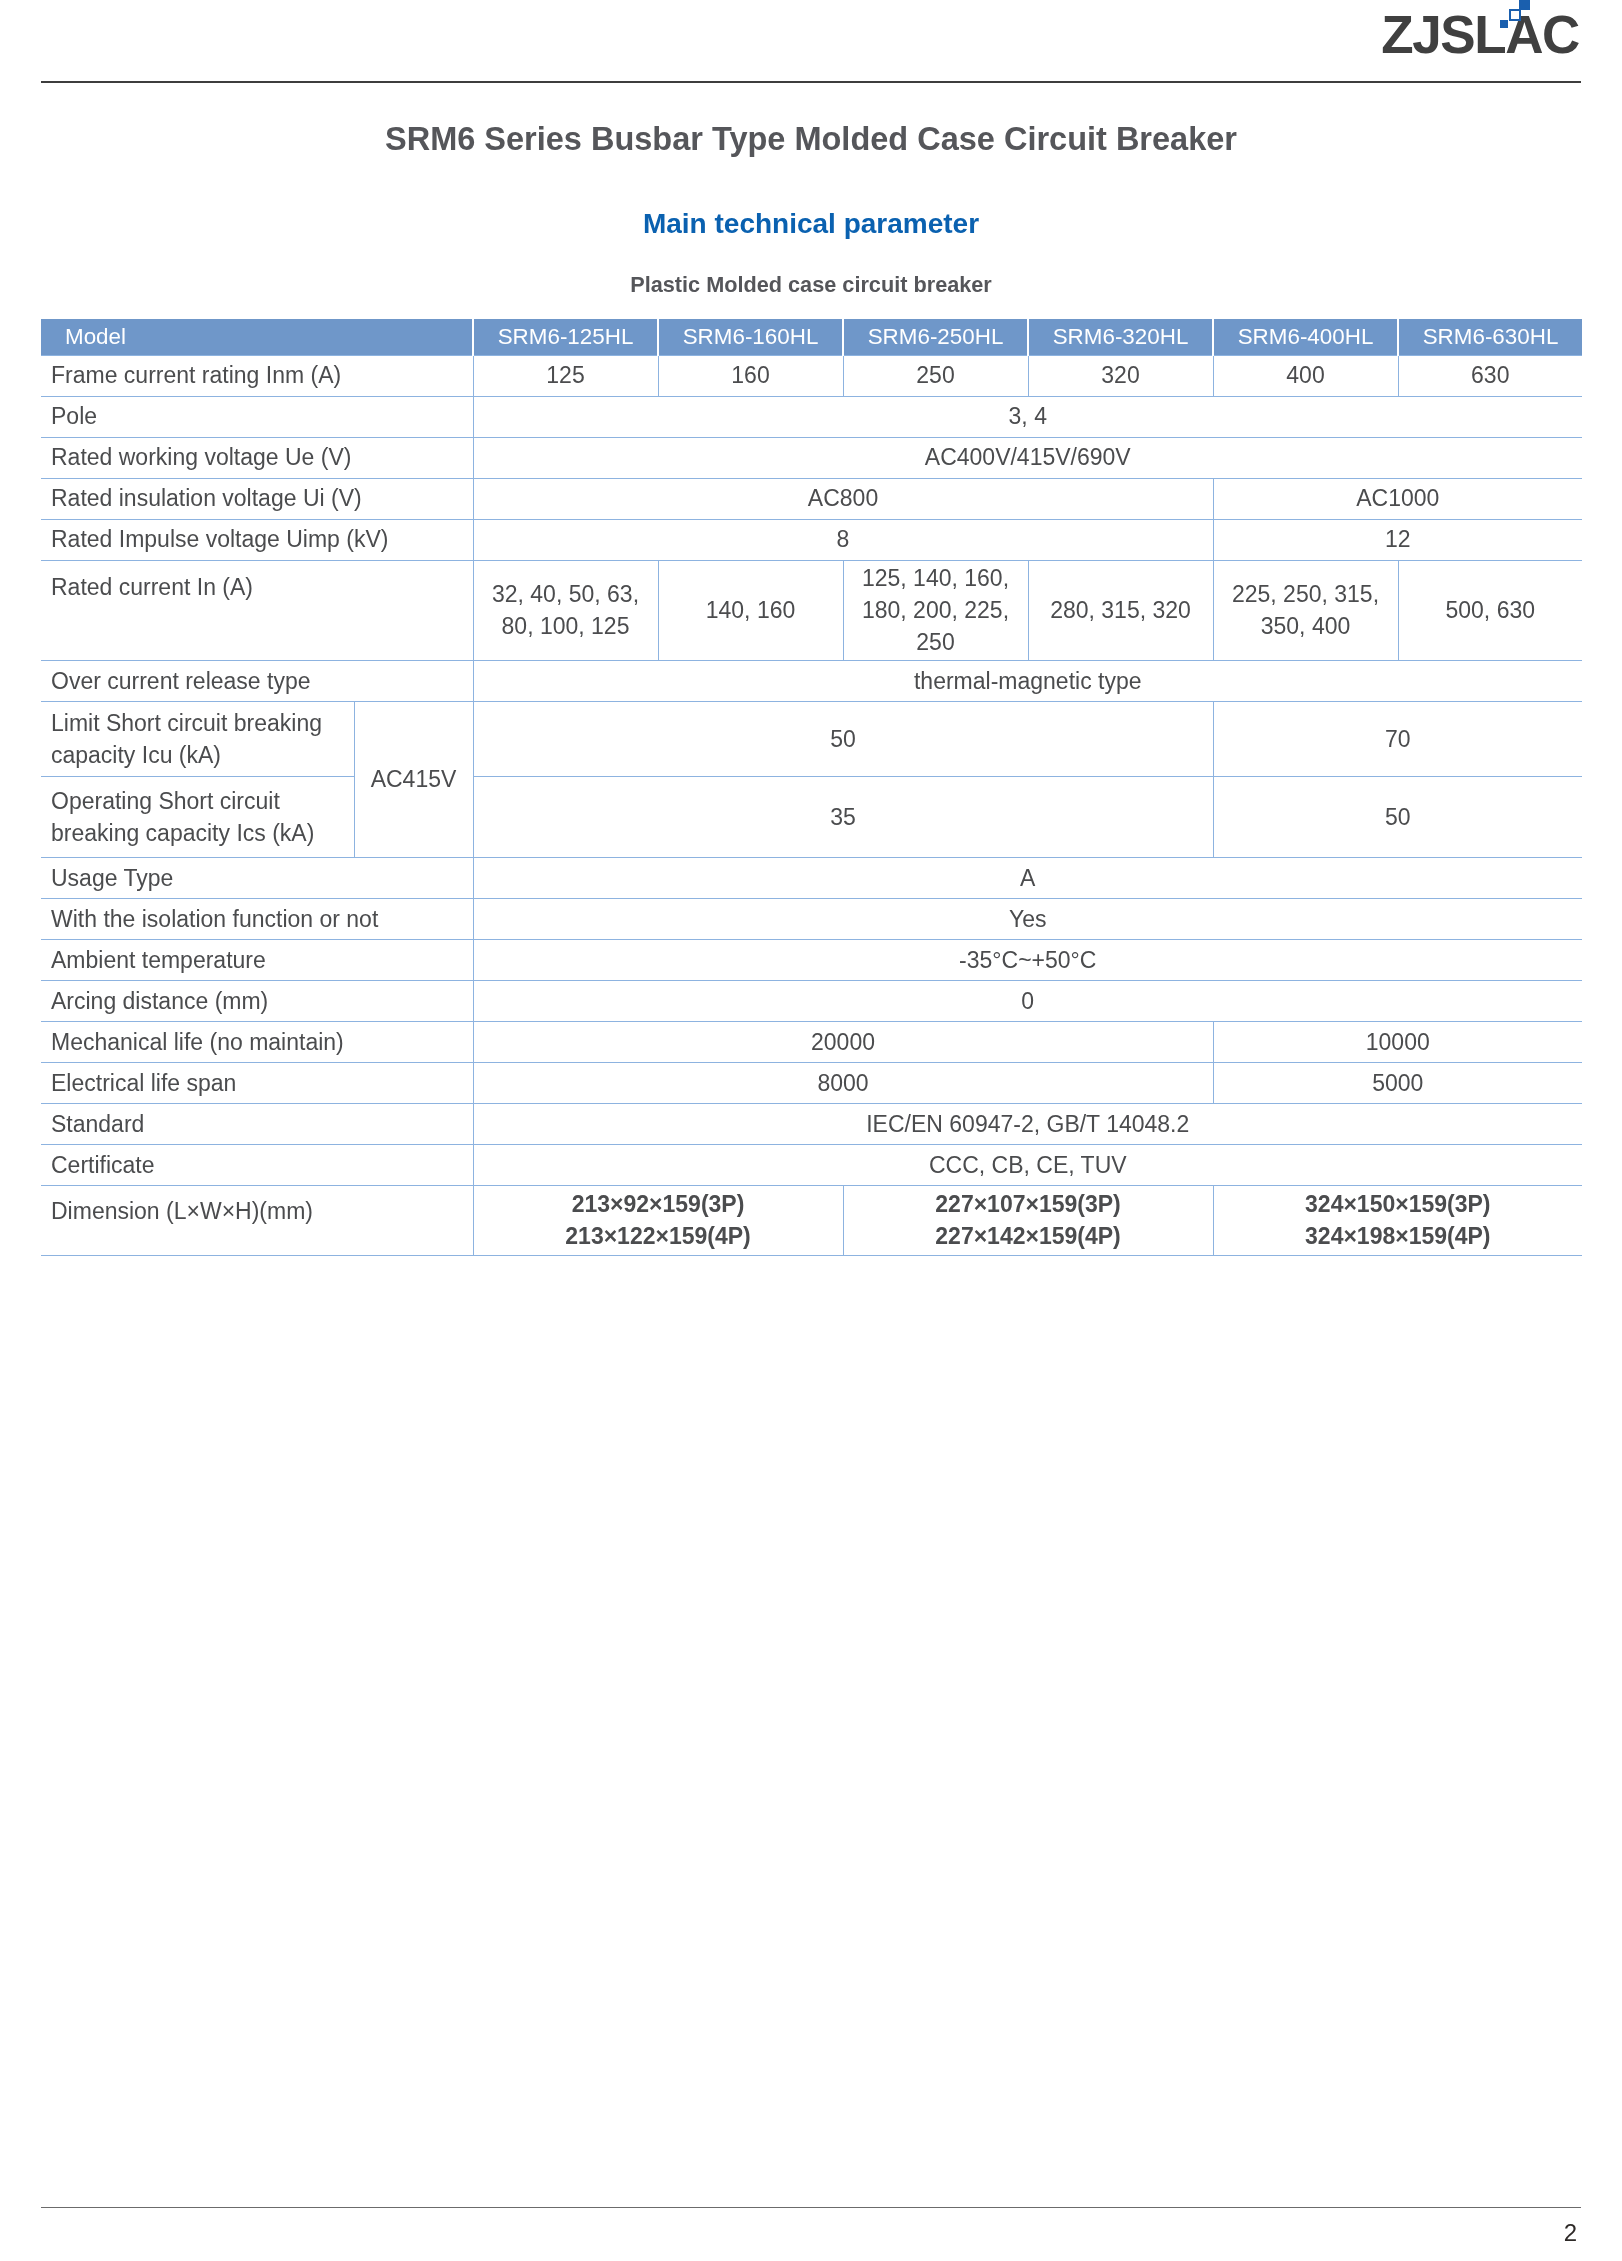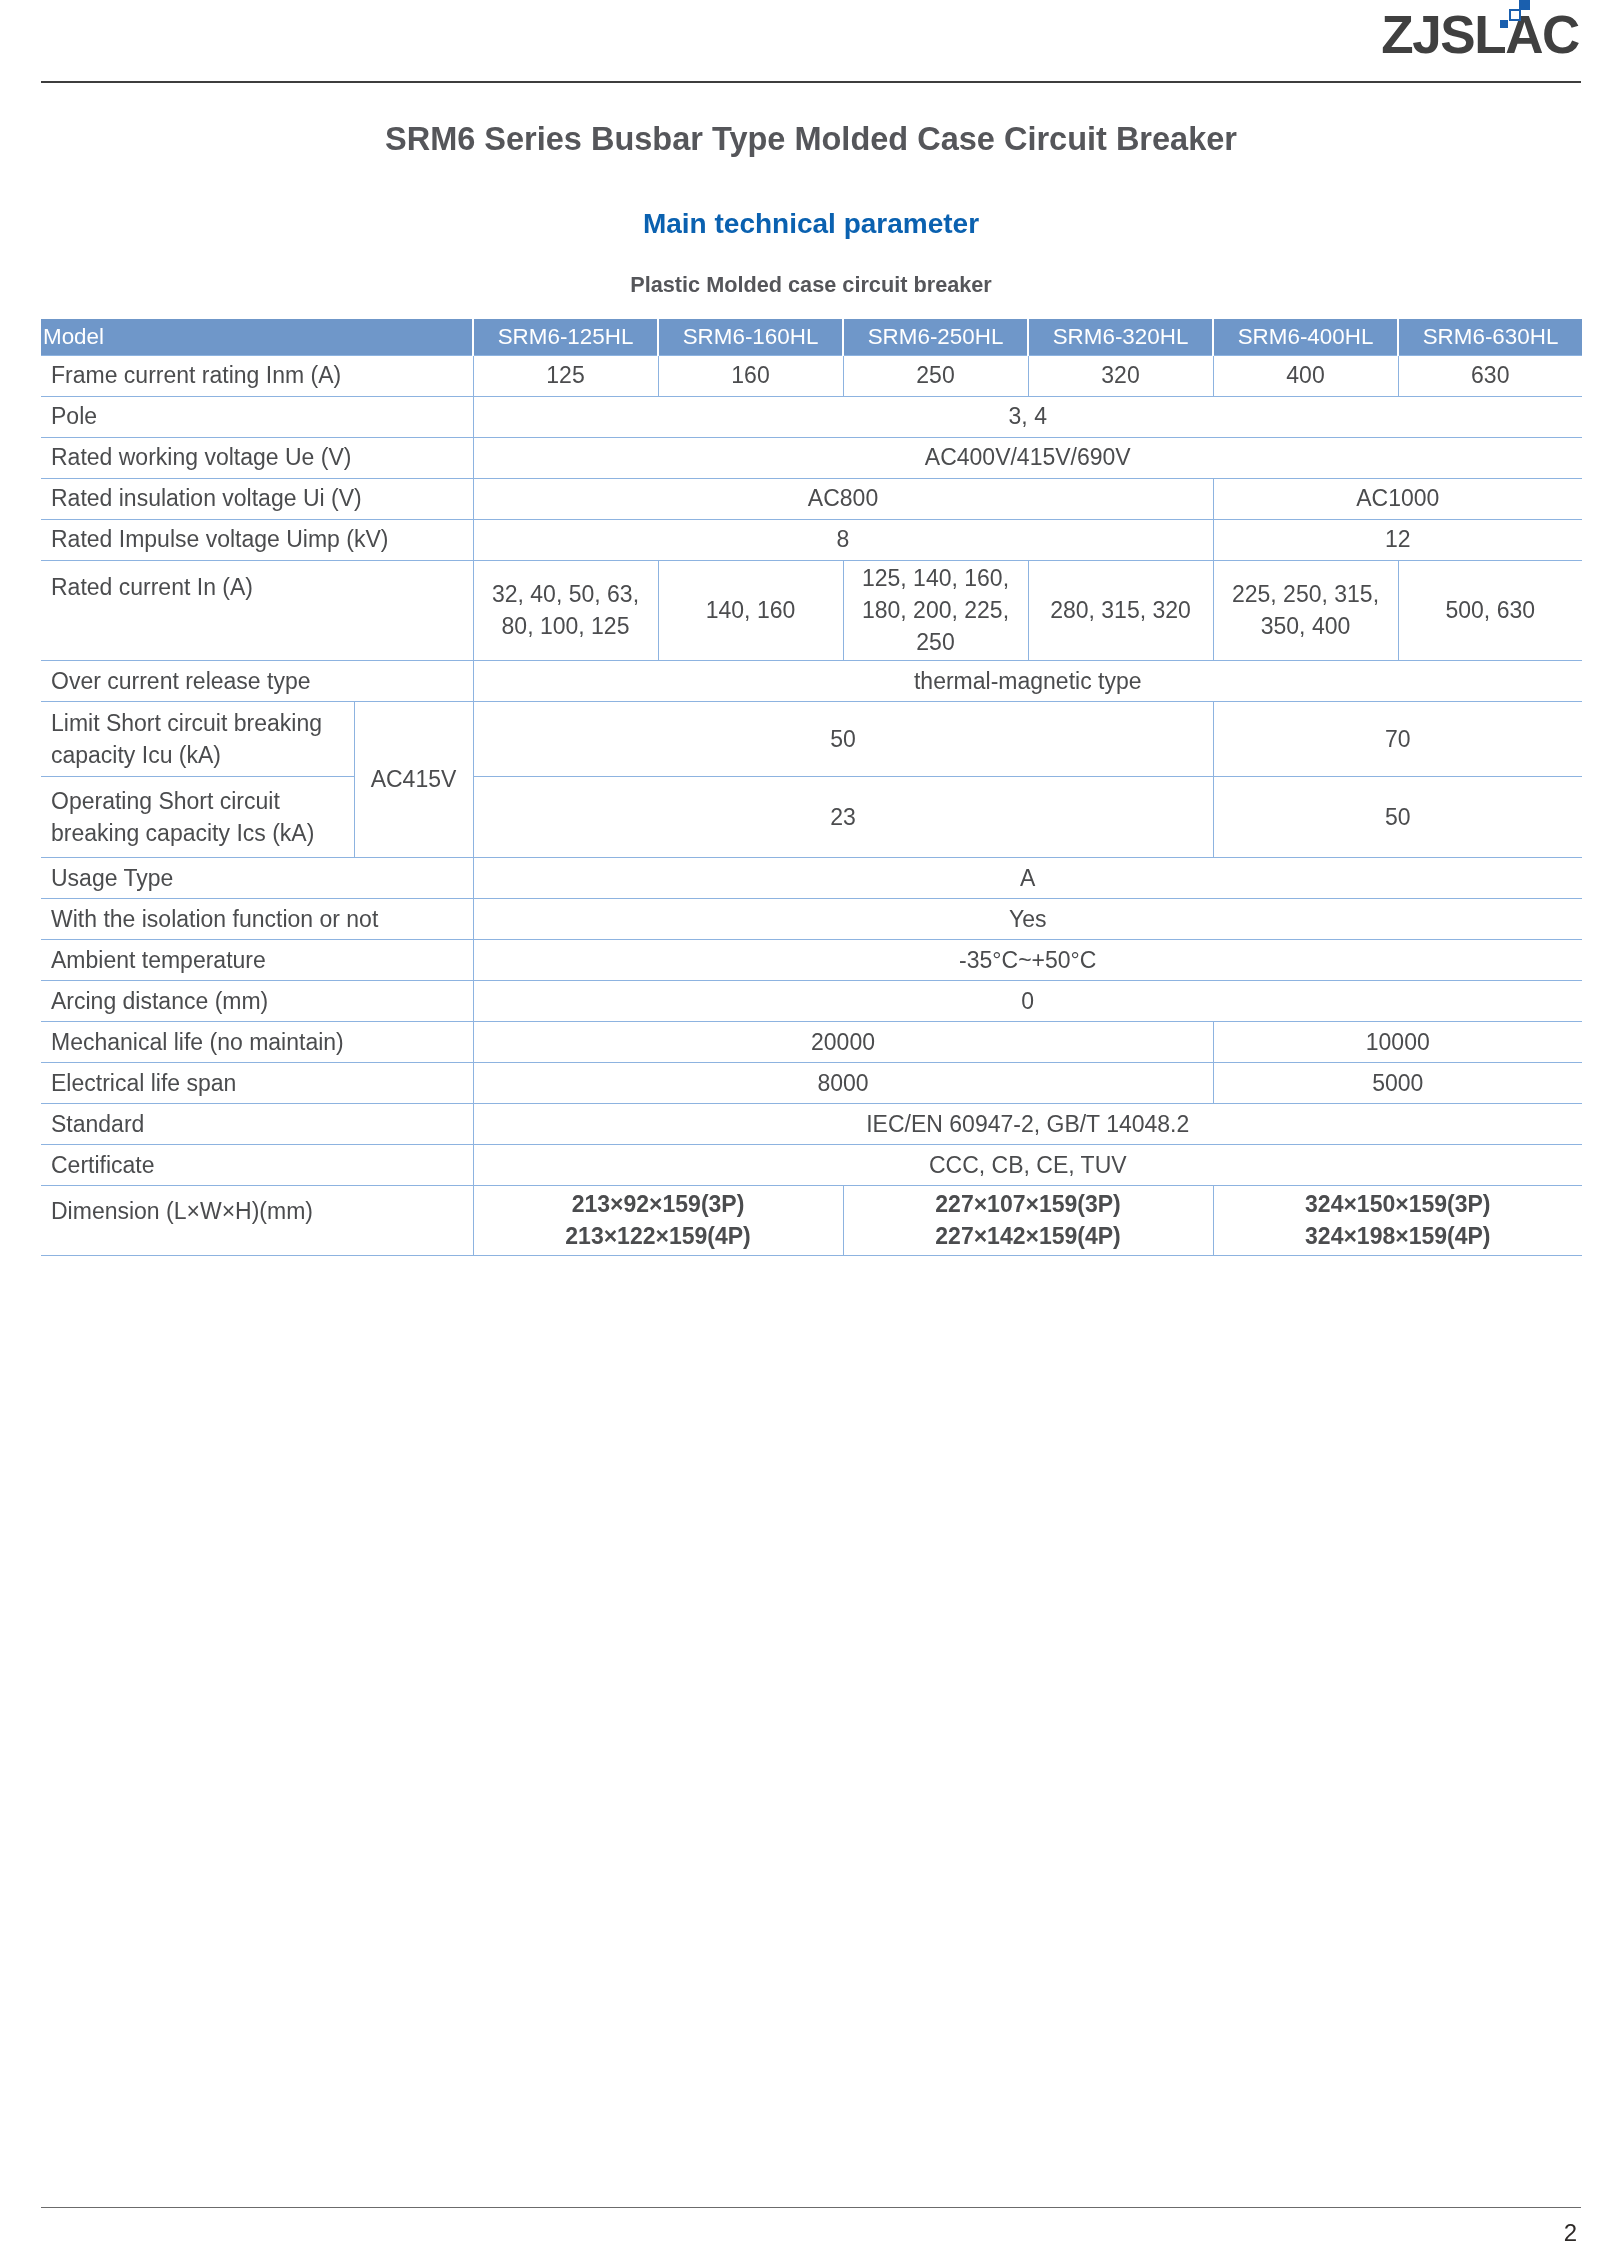--- a/index.html
+++ b/index.html
@@ -38,21 +38,21 @@
   
   table.spec{
     position:absolute;top:319px;left:41px;width:1540px;
     border-collapse:collapse;table-layout:fixed;
   }
   .spec th{
     background:#6f97c9;color:#ffffff;font-weight:normal;
     font-size:22.4px;text-align:center;padding:0;
     border-bottom:1.4px solid #8db3e0;
   }
-  .spec th.model{text-align:left;padding-left:2px;}
+  .spec th.model{text-align:left;padding-left:24px;}
   .spec th + th{border-left:2.2px solid #ffffff;text-align:center;}
   .spec td{
     font-size:23px;color:#4b4c4e;
     border-bottom:1.4px solid #8db3e0;
     padding:1.4px 7.2px;text-align:center;vertical-align:middle;
     line-height:1.4;
   }
   .spec td.lbl{text-align:left;padding-left:10px;}
   .spec td.vline{border-left:1.4px solid #8db3e0;}
   .spec td.pre{white-space:pre-line;font-weight:bold;}
@@ -159,21 +159,21 @@
 
   <tr class="h-icu">
     <td class="lbl">Limit Short circuit breaking capacity Icu (kA)</td>
     <td class="vline" rowspan="2">AC415V</td>
     <td class="vline" colspan="4">50</td>
     <td class="vline" colspan="2">70</td>
   </tr>
 
   <tr class="h-ics">
     <td class="lbl">Operating Short circuit breaking capacity Ics (kA)</td>
-    <td class="vline" colspan="4">23</td>
+    <td class="vline" colspan="4">35</td>
     <td class="vline" colspan="2">50</td>
   </tr>
 
   <tr class="h-std">
     <td class="lbl" colspan="2">Usage Type</td>
     <td class="vline" colspan="6">A</td>
   </tr>
 
   <tr class="h-std">
     <td class="lbl" colspan="2">With the isolation function or not</td>

